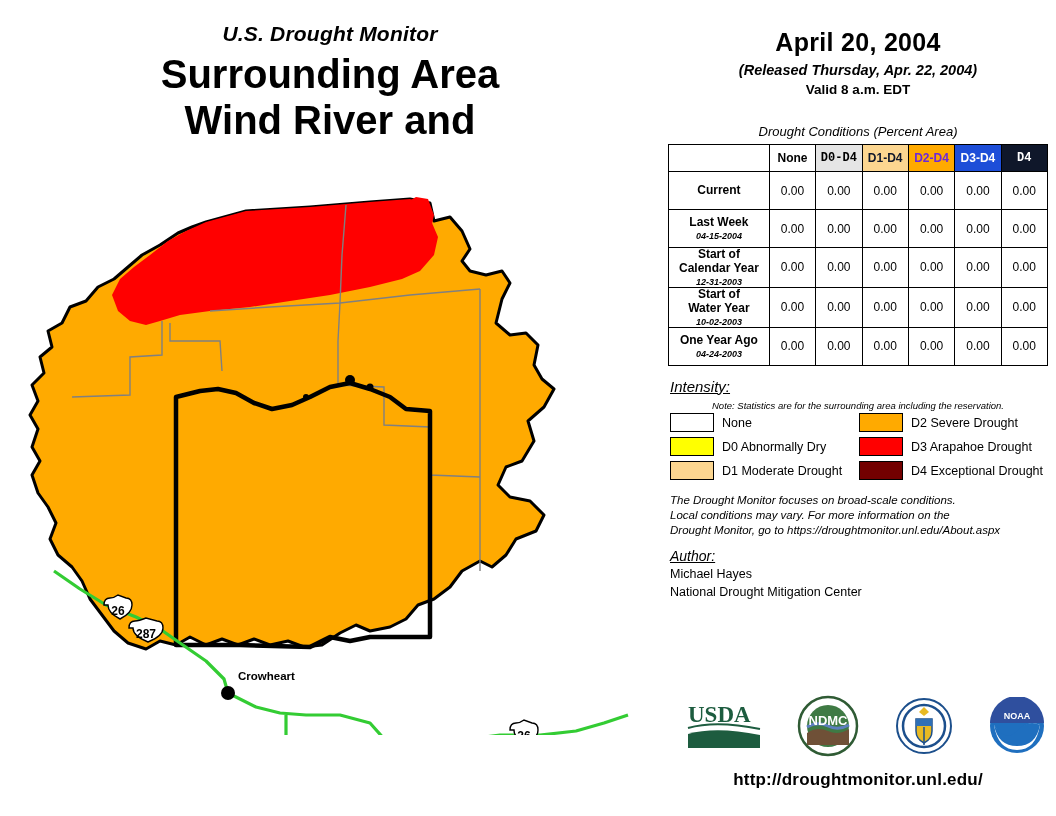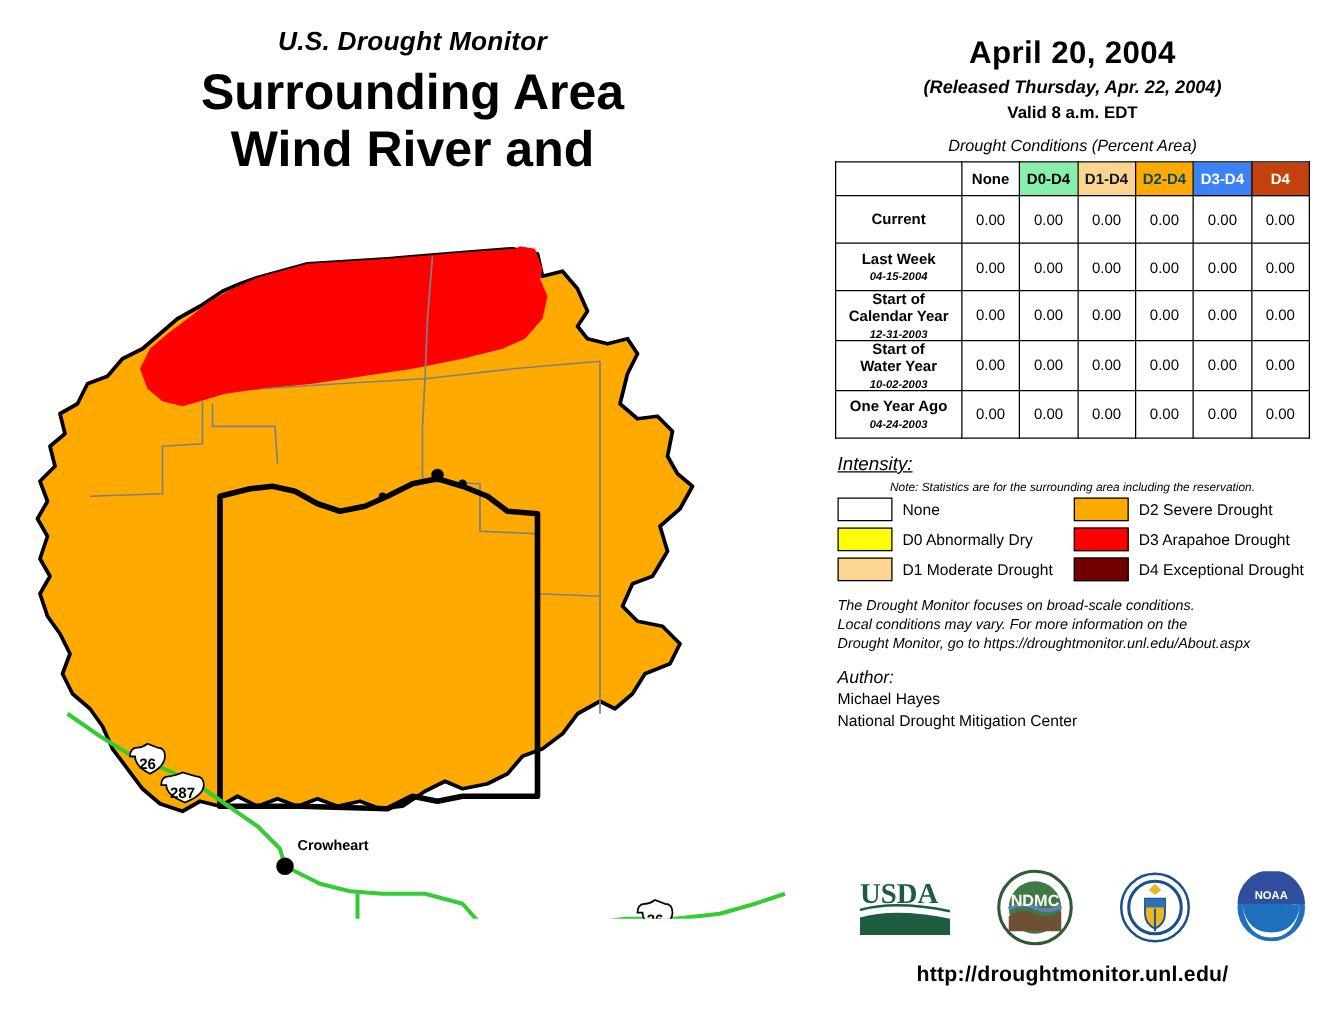--- a/index.html
+++ b/index.html
@@ -20,21 +20,21 @@
   .shield-num{font-size:12px;font-weight:bold;fill:#000;text-anchor:middle;}
 
   
   #right{position:absolute;left:660px;top:0;width:396px;height:704px;}
 
   #hdr{text-align:center;padding-top:28px;}
   #hdr-date{font-size:25px;font-weight:bold;letter-spacing:.3px;}
   #hdr-rel{font-size:14.5px;font-weight:bold;font-style:italic;margin-top:5px;}
   #hdr-valid{font-size:13.5px;font-weight:bold;margin-top:4px;}
 
-  #tbl-cap{text-align:center;font-size:13px;font-style:italic;margin-top:12px;}
+  #tbl-cap{text-align:center;font-size:13px;font-style:italic;margin-top:27px;}
 
   
   table#dm-table{border-collapse:collapse;margin:5px auto 0 auto;
       table-layout:fixed;width:380px;}
   table#dm-table td,table#dm-table th{border:1px solid #000;text-align:center;
       font-size:12px;padding:0;}
   #dm-table col.c-lbl{width:100px;}
   #dm-table col.c-val{width:46px;}
 
   thead th{height:26px;font-weight:bold;font-size:12.5px;}
@@ -53,21 +53,21 @@
       text-decoration:underline;margin:12px 0 4px 10px;}
   #legend{margin-left:10px;width:378px;}
   .lg-row{display:flex;}
   .lg-item{display:flex;align-items:center;width:189px;height:24px;}
   .lg-sw{width:42px;height:17px;border:1px solid #000;flex:0 0 auto;}
   .lg-tx{font-size:12.5px;margin-left:8px;white-space:nowrap;}
 
   
   #blurb{margin:10px 0 0 10px;font-size:11.5px;font-style:italic;line-height:1.32;}
   #author-hd{margin:10px 12px 0 10px;font-size:14px;font-style:italic;
-      }
+      text-decoration:underline;}
   #author-lines{margin-left:10px;font-size:12.5px;line-height:1.38;margin-top:2px;}
 
   
   #logos{position:absolute;left:0;top:690px;width:396px;height:72px;
       display:flex;align-items:center;justify-content:space-around;padding:0 8px;}
   #site-url{position:absolute;left:0;top:770px;width:396px;text-align:center;
       font-size:17px;font-weight:bold;letter-spacing:.2px;}
 </style>
 </head>
 <body>
@@ -191,25 +191,25 @@
         <col class="c-val">
         <col class="c-val">
       <col class="c-val">
         <col class="c-val">
         <col class="c-val">
     </colgroup>
     <thead>
         <tr id="thead-row">
       <th class="hcorner"></th>
     <th style="background: rgb(255, 255, 255); color: rgb(0, 0, 0);">None</th>
-          <th style="background: #86efac; color: rgb(0, 0, 0);">D0-D4</th>
+          <th style="background: #e5e5e5; color: rgb(0, 0, 0); font-family: Liberation Mono, monospace;">D0-D4</th>
           <th style="background: rgb(252, 214, 144); color: #0f172a;">D1-D4</th>
-          <th style="background: rgb(255, 170, 0); color: #0c4a6e;">D2-D4</th>
-          <th style="background: #3b82f6; color: rgb(255, 255, 255);">D3-D4</th>
-          <th style="background: #c2410c; color: rgb(255, 255, 255);">D4</th>
+          <th style="background: rgb(255, 170, 0); color: #6d28d9;">D2-D4</th>
+          <th style="background: #1d4ed8; color: rgb(255, 255, 255);">D3-D4</th>
+          <th style="background: #0f172a; color: rgb(255, 255, 255); font-family: Liberation Mono, monospace;">D4</th>
         </tr>
       </thead>
     <tbody id="tbody">
         <tr>
           <td class="rowlabel">
             <div>Current</div>
           </td>
           <td class="val">0.00</td>
           <td class="val">0.00</td>
           <td class="val">0.00</td>

